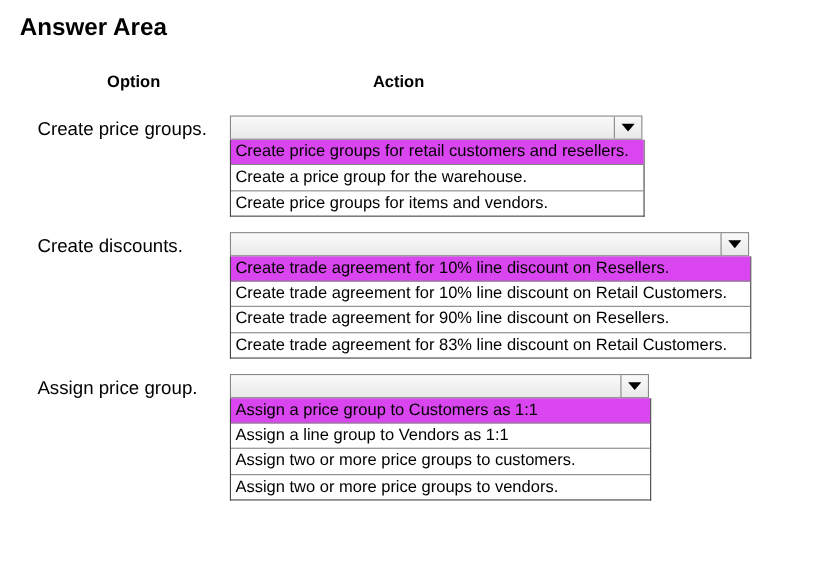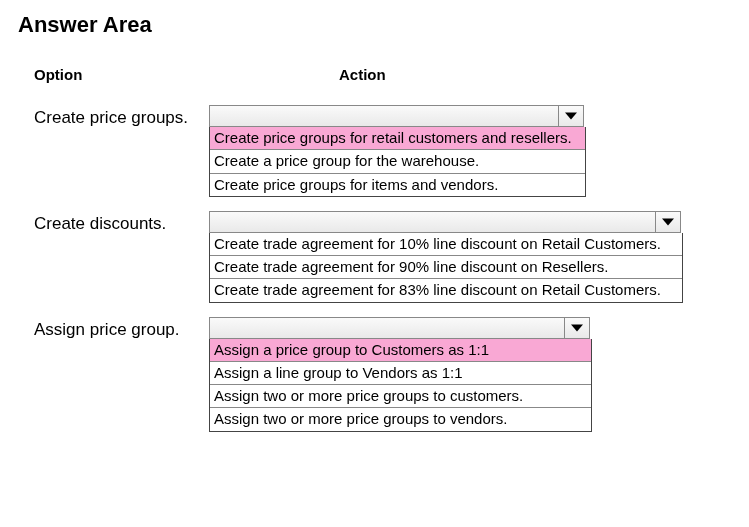--- a/index.html
+++ b/index.html
@@ -19,20 +19,21 @@
     }
     .headers {
       display: flex;
       margin-bottom: 22px;
     }
     .headers .col-option {
       width: 175px;
       font-weight: bold;
       font-size: 15px;
       padding-left: 16px;
+      text-align: center;
     }
     .headers .col-action {
       font-weight: bold;
       font-size: 15px;
       padding-left: 130px;
     }
     .row-block {
       display: flex;
       align-items: flex-start;
       margin-bottom: 14px;
@@ -75,21 +76,21 @@
     .option-item {
       padding: 1px 4px;
       border-bottom: 1px solid #888;
       font-size: 15px;
       line-height: 1.35;
     }
     .option-item:last-child {
       border-bottom: none;
     }
     .option-item.highlighted {
-      background: #f9a8d4;
+      background: #d946ef;
     }
     .w1 { width: 375px; }
     .w2 { width: 472px; }
     .w3 { width: 381px; }
   </style>
 </head>
 <body>
 
 <h2 class="title">Answer Area</h2>
 
@@ -120,20 +121,21 @@
   <div class="option-label">Create discounts.</div>
   <div class="action-col">
     <div class="dropdown-closed w2">
       <div class="dropdown-arrow">
         <svg viewBox="0 0 10 10">
             <polygon points="0,2 10,2 5,8" fill="#000"></polygon>
           </svg>
       </div>
     </div>
     <div class="options-list w2">
+      <div class="option-item highlighted">Create trade agreement for 10% line discount on Resellers.</div>
       <div class="option-item">Create trade agreement for 10% line discount on Retail Customers.</div>
       <div class="option-item">Create trade agreement for 90% line discount on Resellers.</div>
       <div class="option-item">Create trade agreement for 83% line discount on Retail Customers.</div>
     </div>
   </div>
 </div>
 
 <div class="row-block">
   <div class="option-label">Assign price group.</div>
   <div class="action-col">

